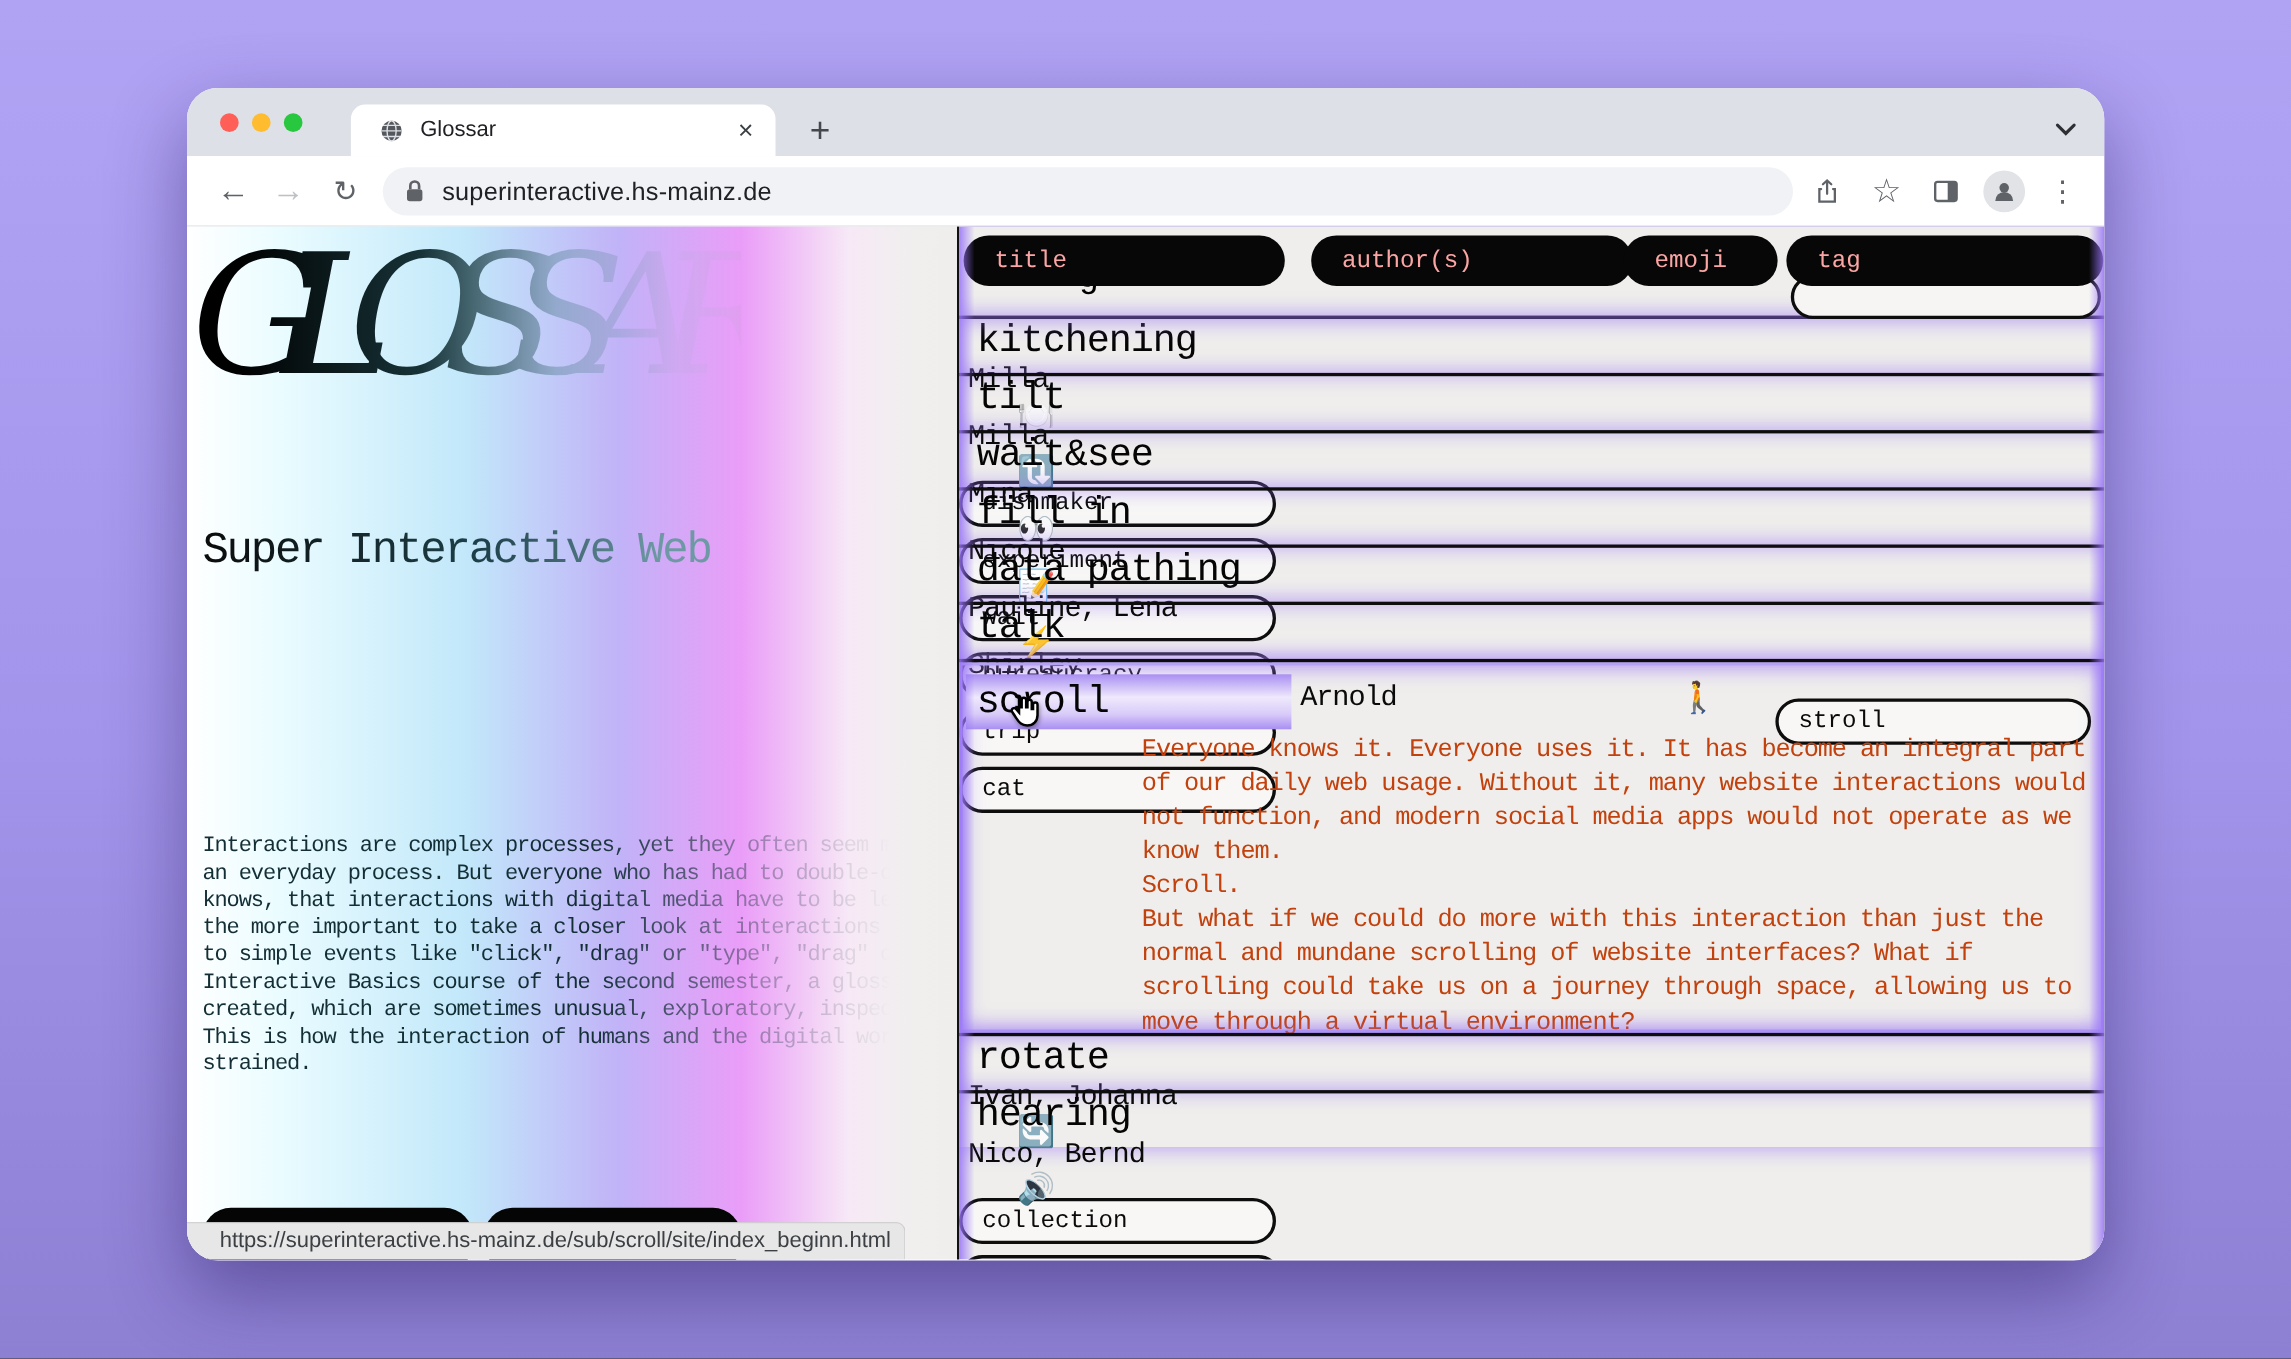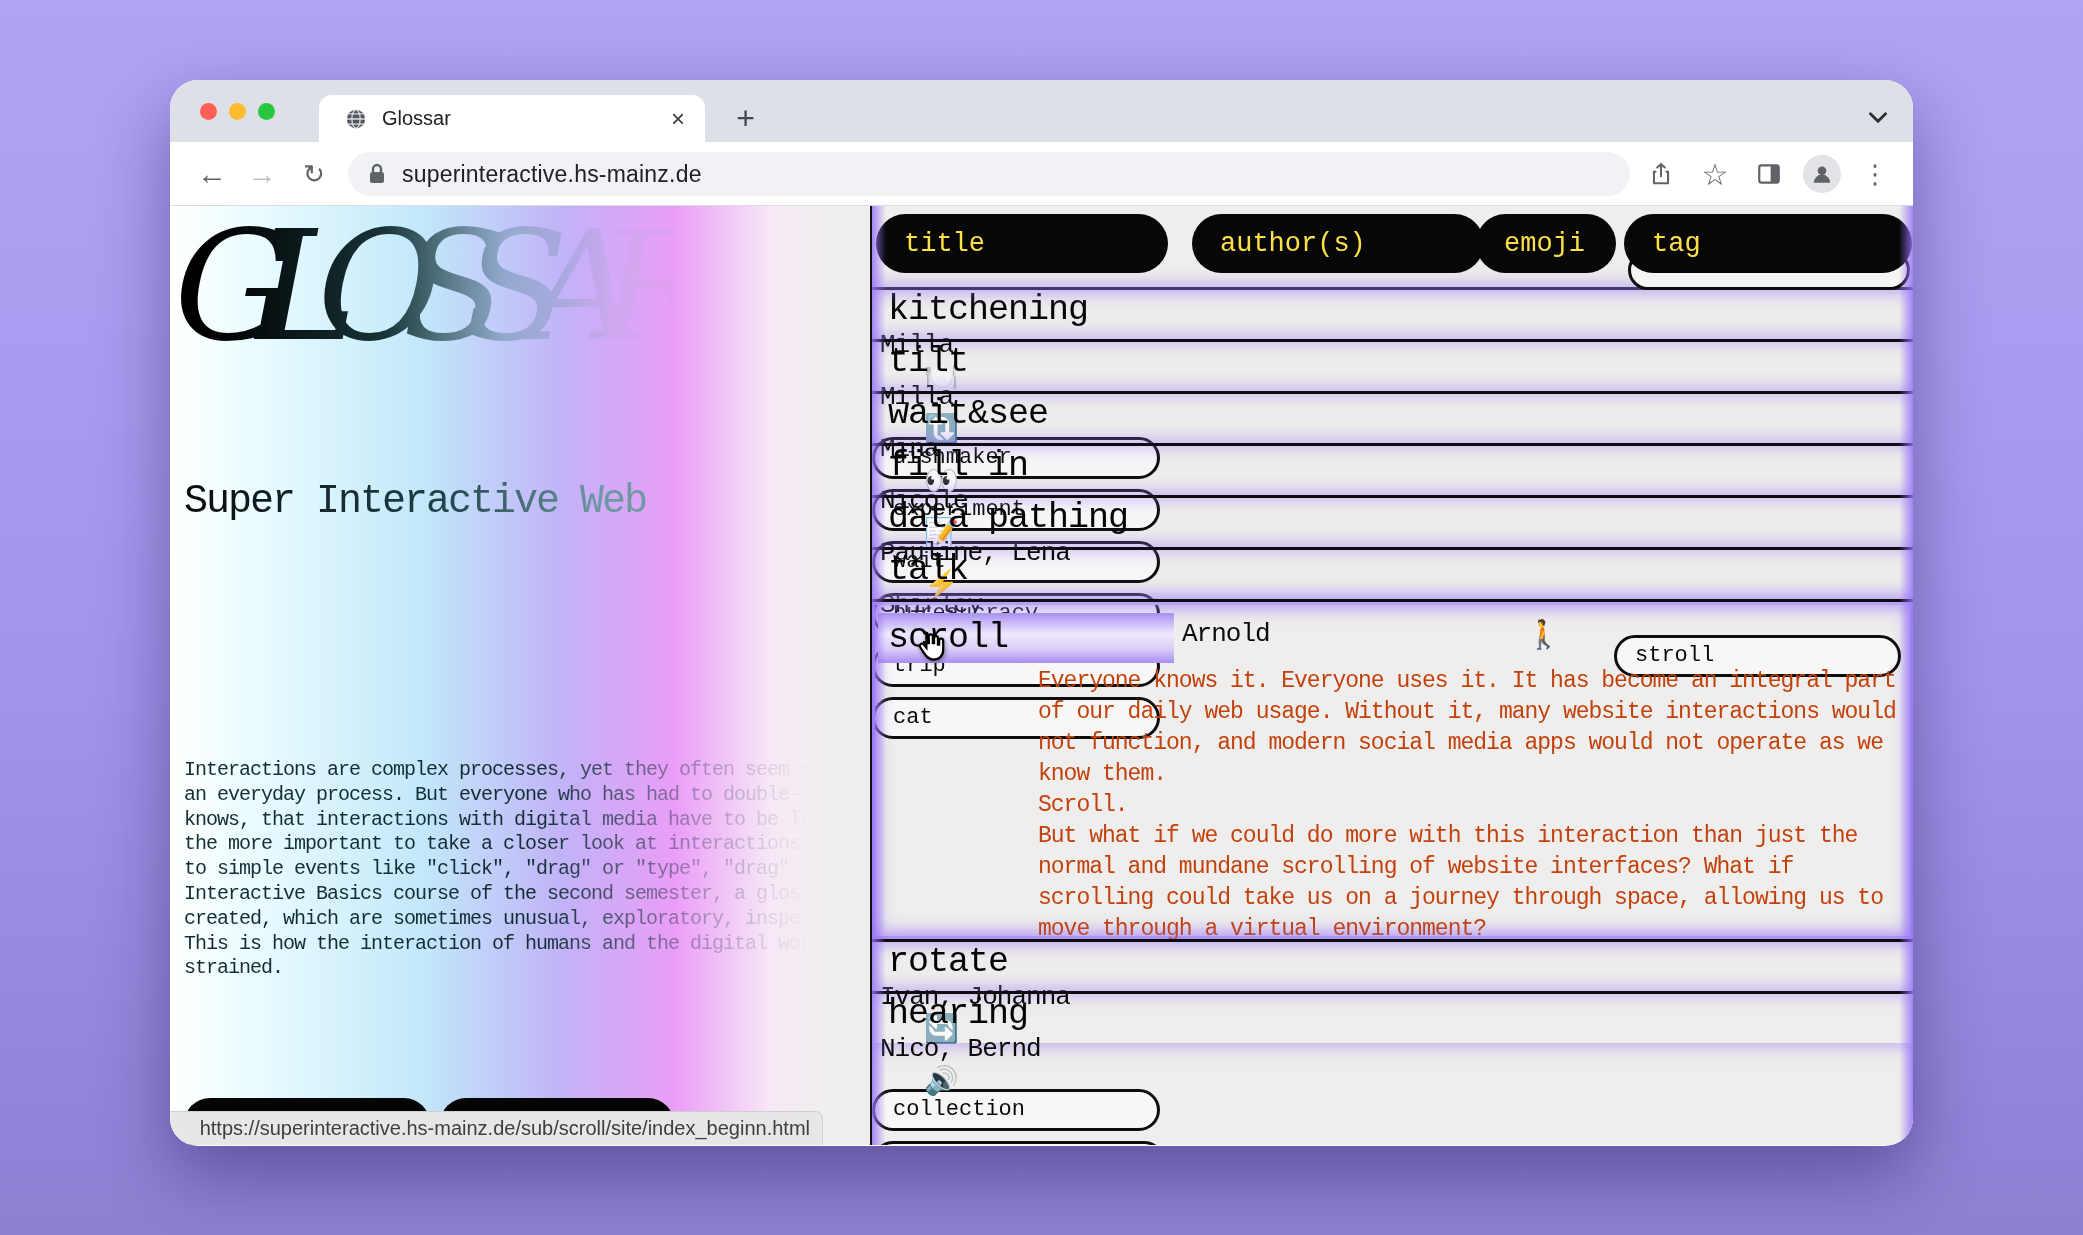--- a/index.html
+++ b/index.html
@@ -57,23 +57,23 @@
   .panelbtns{position:absolute;left:14px;top:892px;display:flex;gap:10px;}
   .pbtn{height:58px;background:#050505;color:#fff;border-radius:26px;border:none;
     font-family:"Liberation Mono","DejaVu Sans Mono",monospace;font-size:19px;
     padding:0 26px;display:flex;align-items:flex-start;padding-top:12px;}
   .statusbar{position:absolute;left:0;bottom:0;width:653px;height:34px;background:#e7e7e7;
     border-top:1px solid #cfcfcf;border-right:1px solid #cfcfcf;border-top-right-radius:8px;
     font-size:20px;color:#3c4043;line-height:33px;padding:0 12px;white-space:nowrap;z-index:6;text-align:right;}
   
   .gtable{position:relative;flex:1;background:#efeeec;border-left:2px solid #121212;overflow:hidden;}
   .thead{position:relative;height:81px;z-index:3;box-shadow:0 0 18px 4px rgba(150,113,246,.7);}
-  .hpill{position:absolute;top:8px;height:59px;background:#070707;border-radius:31px;color:#fde047;
+  .hpill{position:absolute;top:8px;height:46px;background:#070707;border-radius:31px;color:#fca5a5;
     display:flex;align-items:center;padding-left:28px;z-index:3;
-    font-family:"Liberation Mono","DejaVu Sans Mono",monospace;font-size:27px;}
+    font-family:"Liberation Mono","DejaVu Sans Mono",monospace;font-size:22px;}
   .hp-title{left:4px;width:292px;} .hp-auth{left:320px;width:292px;}
   .hp-emoji{left:604px;width:140px;} .hp-tag{left:752px;width:288px;}
   .hiddeng{position:absolute;left:108px;top:28px;z-index:1;
     font-family:"Liberation Mono","DejaVu Sans Mono",monospace;font-size:32px;color:#000;}
   .hiddenpill{position:absolute;left:756px;top:44px;width:282px;height:40px;border:3px solid #0d0d0d;
     border-radius:20px;background:#f6f5f3;z-index:2;}
   .trow{position:relative;height:52px;border-top:3px solid #0d0d0d;display:flex;align-items:flex-start;
     box-shadow:0 0 16px 3px rgba(149,112,246,.55);}
   .c-title{width:292px;padding-left:16px;font-family:"Liberation Mono","DejaVu Sans Mono",monospace;
     font-size:35px;letter-spacing:-1px;color:#050505;white-space:nowrap;}

